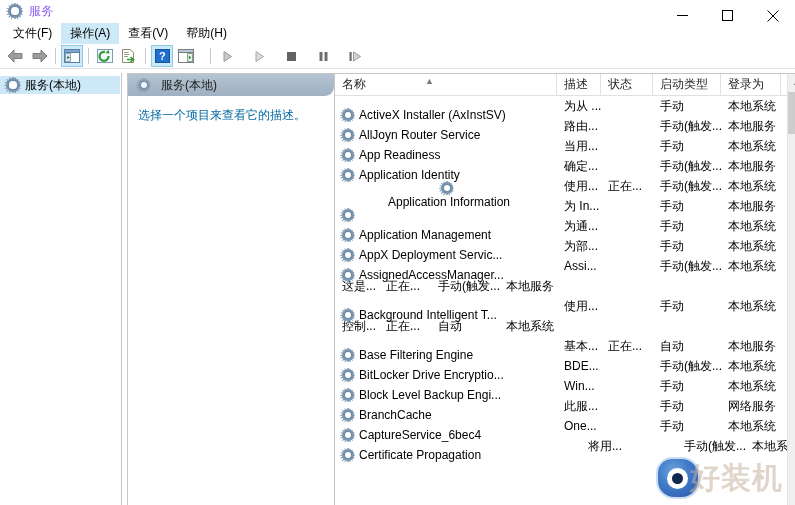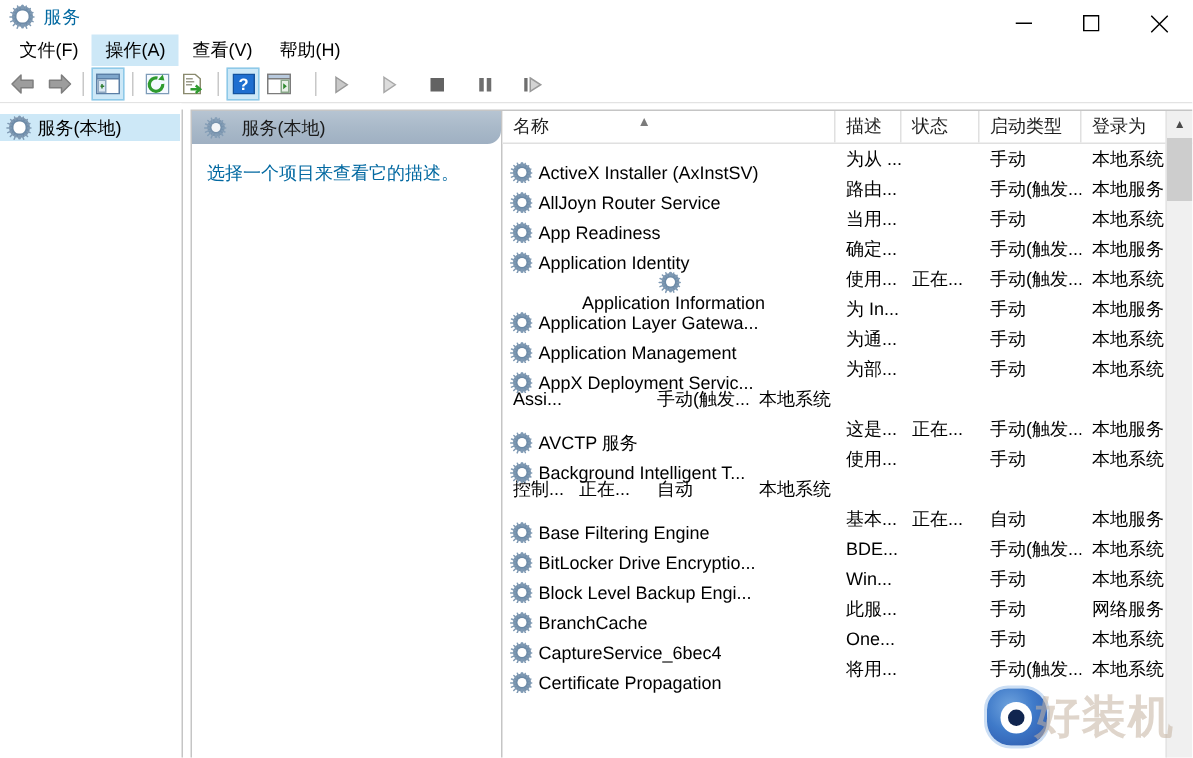--- a/index.html
+++ b/index.html
@@ -26,21 +26,21 @@
     position: relative;
   }
   .title-icon {
     width: 16px; height: 16px;
     margin-left: 7px; margin-right: 6px;
     position: relative;
     flex: 0 0 auto;
   }
   .title-text {
     font-size: 12px;
-    color: #0369a1;
+    color: #8b5cf6;
     letter-spacing: .5px;
   }
   .win-controls {
     position: absolute;
     right: 0; top: 0;
     height: 31px;
     display: flex;
   }
   .win-btn {
     width: 45px; height: 31px;
@@ -683,21 +683,20 @@
                     <i style="transform: rotate(22.5deg);"></i>
                     <i style="transform: rotate(45deg);"></i>
                     <i style="transform: rotate(67.5deg);"></i>
                     <i style="transform: rotate(90deg);"></i>
                     <i style="transform: rotate(112.5deg);"></i>
                     <i style="transform: rotate(135deg);"></i>
                     <i style="transform: rotate(157.5deg);"></i>
                   </div>
                 </div>
               </div>
-              <span>Application Layer Gatewa...</span>
             </div>
             <div class="cell" style="width: 44px;">为 In...</div>
             <div class="cell" style="width: 52px;"></div>
             <div class="cell" style="width: 68px;">手动</div>
             <div class="cell" style="width: 60px;">本地服务</div>
           </div>
           <div class="row">
             <div class="cell cell-name" style="width: 222px;">
               <div class="row-icon">
                 <div class="gear">
@@ -737,43 +736,43 @@
                 </div>
               </div>
               <span>AppX Deployment Servic...</span>
             </div>
             <div class="cell" style="width: 44px;">为部...</div>
             <div class="cell" style="width: 52px;"></div>
             <div class="cell" style="width: 68px;">手动</div>
             <div class="cell" style="width: 60px;">本地系统</div>
           </div>
           <div class="row">
+            <div class="cell cell-name" style="width: 222px;">
+              <div class="row-icon">
+                <div class="gear">
+                  <div class="gear-teeth">
+                    <i style="transform: rotate(0deg);"></i>
+                    <i style="transform: rotate(22.5deg);"></i>
+                    <i style="transform: rotate(45deg);"></i>
+                    <i style="transform: rotate(67.5deg);"></i>
+                    <i style="transform: rotate(90deg);"></i>
+                    <i style="transform: rotate(112.5deg);"></i>
+                    <i style="transform: rotate(135deg);"></i>
+                    <i style="transform: rotate(157.5deg);"></i>
+                  </div>
+                </div>
+              </div>
+              <span>AssignedAccessManager...</span>
+            </div>
             <div class="cell" style="width: 44px;">Assi...</div>
             <div class="cell" style="width: 52px;"></div>
             <div class="cell" style="width: 68px;">手动(触发...</div>
             <div class="cell" style="width: 60px;">本地系统</div>
           </div>
           <div class="row">
-            <div class="cell cell-name" style="width: 222px;">
-              <div class="row-icon">
-                <div class="gear">
-                  <div class="gear-teeth">
-                    <i style="transform: rotate(0deg);"></i>
-                    <i style="transform: rotate(22.5deg);"></i>
-                    <i style="transform: rotate(45deg);"></i>
-                    <i style="transform: rotate(67.5deg);"></i>
-                    <i style="transform: rotate(90deg);"></i>
-                    <i style="transform: rotate(112.5deg);"></i>
-                    <i style="transform: rotate(135deg);"></i>
-                    <i style="transform: rotate(157.5deg);"></i>
-                  </div>
-                </div>
-              </div>
-              <span>AVCTP 服务</span>
-            </div>
             <div class="cell" style="width: 44px;">这是...</div>
             <div class="cell" style="width: 52px;">正在...</div>
             <div class="cell" style="width: 68px;">手动(触发...</div>
             <div class="cell" style="width: 60px;">本地服务</div>
           </div>
           <div class="row">
             <div class="cell cell-name" style="width: 222px;">
               <div class="row-icon">
                 <div class="gear">
                   <div class="gear-teeth">
@@ -927,21 +926,21 @@
                     <i style="transform: rotate(67.5deg);"></i>
                     <i style="transform: rotate(90deg);"></i>
                     <i style="transform: rotate(112.5deg);"></i>
                     <i style="transform: rotate(135deg);"></i>
                     <i style="transform: rotate(157.5deg);"></i>
                   </div>
                 </div>
               </div>
               <span>Certificate Propagation</span>
             </div>
-            <div class="cell" style="width: 44px;">将用...</div>
+            <div class="cell" style="width: 44px; margin-left: 24px;">将用...</div>
             <div class="cell" style="width: 52px;"></div>
             <div class="cell" style="width: 68px;">手动(触发...</div>
             <div class="cell" style="width: 60px;">本地系统</div>
           </div>
         </div>
 
       <div class="vscroll">
         <div class="vs-arrow">▲</div>
         <div class="vs-thumb"></div>
       </div>

